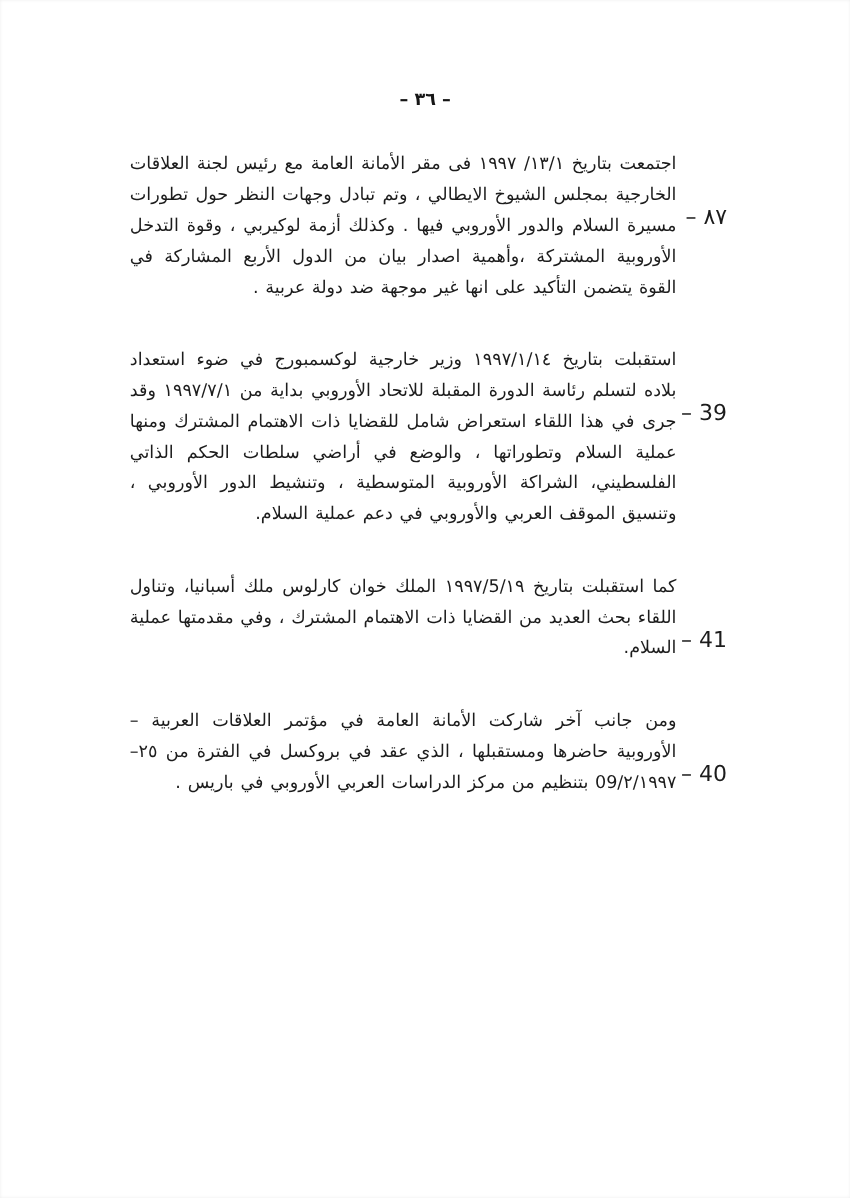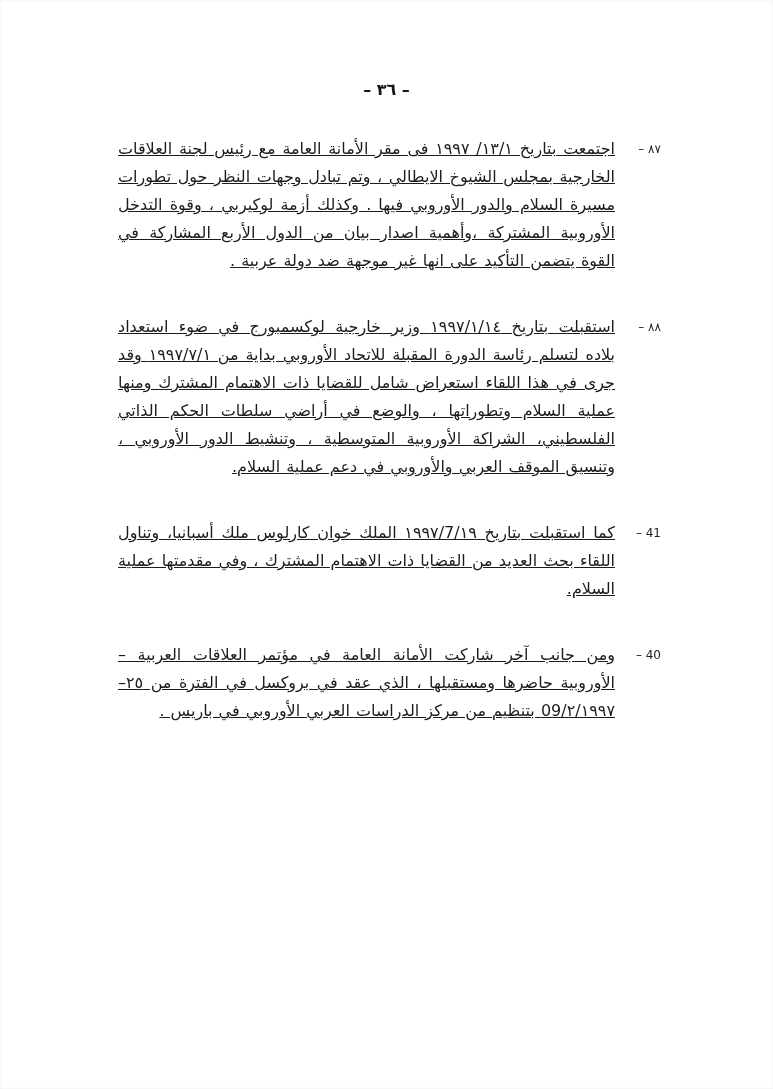--- a/index.html
+++ b/index.html
@@ -36,51 +36,51 @@
     display: flex;
     align-items: flex-start;
     font-size: 16px;
     line-height: 28px;
     margin-bottom: 38px;
     color: #1c1c1c;
   }
   .para-num {
     flex: 0 0 46px;
     white-space: nowrap;
-    font-size: 12px;
+    font-size: 20px;
+    margin-top: 48px;
   }
   .para-text {
     flex: 1 1 auto;
     text-align: justify;
     word-spacing: 1px;
-    text-decoration: underline;
   }
 </style>
 </head>
 <body>
 
 <div class="page">
 
   <div class="page-number">– ٣٦ –</div>
 
   <div class="content">
 
     <div class="para">
       <span class="para-num">٨٧ –</span>
       <span class="para-text">اجتمعت بتاريخ ١٣/١/ ١٩٩٧ فى مقر الأمانة العامة مع رئيس لجنة العلاقات الخارجية بمجلس الشيوخ الايطالي ، وتم تبادل وجهات النظر حول تطورات مسيرة السلام والدور الأوروبي فيها . وكذلك أزمة لوكيربي ، وقوة التدخل الأوروبية المشتركة ،وأهمية اصدار بيان من الدول الأربع المشاركة في القوة يتضمن التأكيد على انها غير موجهة ضد دولة عربية .</span>
     </div>
 
     <div class="para">
-      <span class="para-num">٨٨ –</span>
+      <span class="para-num">39 –</span>
       <span class="para-text">استقبلت بتاريخ ١٩٩٧/١/١٤ وزير خارجية لوكسمبورج في ضوء استعداد بلاده لتسلم رئاسة الدورة المقبلة للاتحاد الأوروبي بداية من ١٩٩٧/٧/١ وقد جرى في هذا اللقاء استعراض شامل للقضايا ذات الاهتمام المشترك ومنها عملية السلام وتطوراتها ، والوضع في أراضي سلطات الحكم الذاتي الفلسطيني، الشراكة الأوروبية المتوسطية ، وتنشيط الدور الأوروبي ، وتنسيق الموقف العربي والأوروبي في دعم عملية السلام.</span>
     </div>
 
     <div class="para">
       <span class="para-num">41 –</span>
-      <span class="para-text">كما استقبلت بتاريخ ١٩٩٧/7/١٩ الملك خوان كارلوس ملك أسبانيا، وتناول اللقاء بحث العديد من القضايا ذات الاهتمام المشترك ، وفي مقدمتها عملية السلام.</span>
+      <span class="para-text">كما استقبلت بتاريخ ١٩٩٧/5/١٩ الملك خوان كارلوس ملك أسبانيا، وتناول اللقاء بحث العديد من القضايا ذات الاهتمام المشترك ، وفي مقدمتها عملية السلام.</span>
     </div>
 
     <div class="para">
       <span class="para-num">40 –</span>
       <span class="para-text">ومن جانب آخر شاركت الأمانة العامة في مؤتمر العلاقات العربية – الأوروبية حاضرها ومستقبلها ، الذي عقد في بروكسل في الفترة من ٢٥–09/٢/١٩٩٧ بتنظيم من مركز الدراسات العربي الأوروبي في باريس .</span>
     </div>
 
   </div>
 </div>
 

